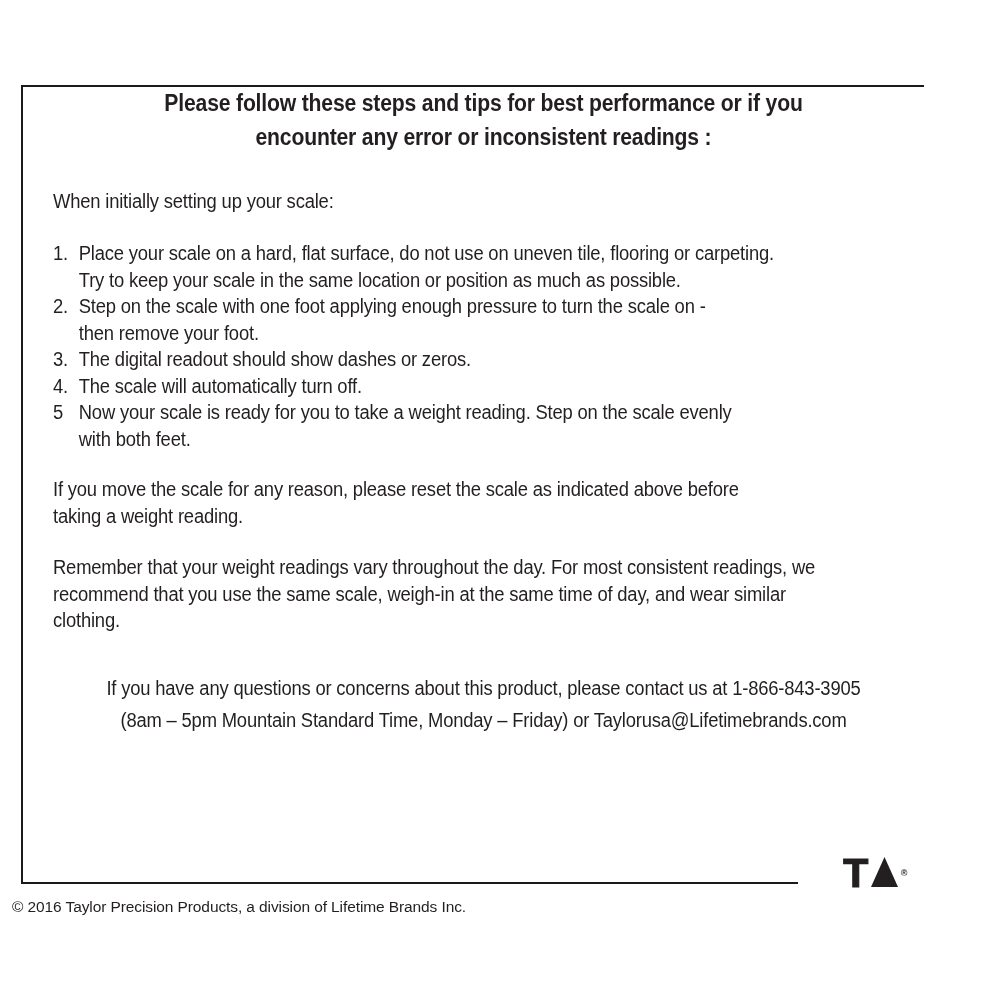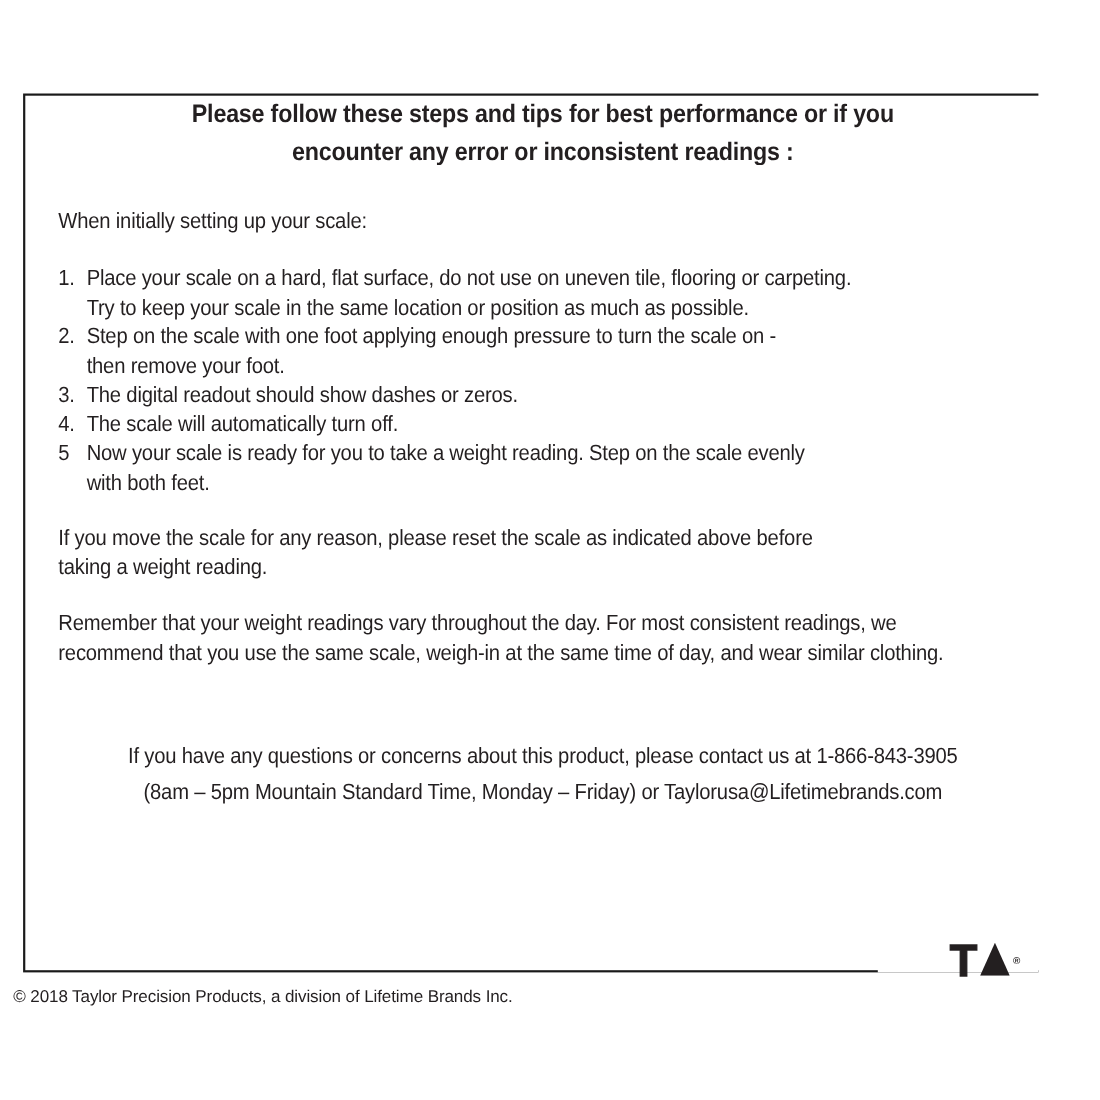--- a/index.html
+++ b/index.html
@@ -8,21 +8,20 @@
     background: #ffffff;
   }
   .page {
     position: relative;
     width: 924px;
     height: 1000px;
     background: #ffffff;
     font-family: "Liberation Sans", sans-serif;
     color: #231f20;
     overflow: hidden;
-    padding-left: 20px;
   }
   .frame {
     position: absolute;
     left: 21px;
     top: 85px;
     width: 954px;
     height: 795px;
     border: 2px solid #1a1a1a;
   }
   
@@ -198,15 +197,15 @@
   </div>
 
   <div class="logo">
     <span>T</span>
     <svg class="logo-triangle" width="27" height="30" viewBox="0 0 27 30" xmlns="http://www.w3.org/2000/svg">
       <polygon points="13.5,0 27,30 0,30" fill="#231f20"></polygon>
     </svg>
     <span class="logo-reg">®</span>
   </div>
 
-  <div class="copyright">© 2018 Taylor Precision Products, a division of Lifetime Brands Inc.</div>
+  <div class="copyright">© 2016 Taylor Precision Products, a division of Lifetime Brands Inc.</div>
 
 </div>
 
 </body></html>

